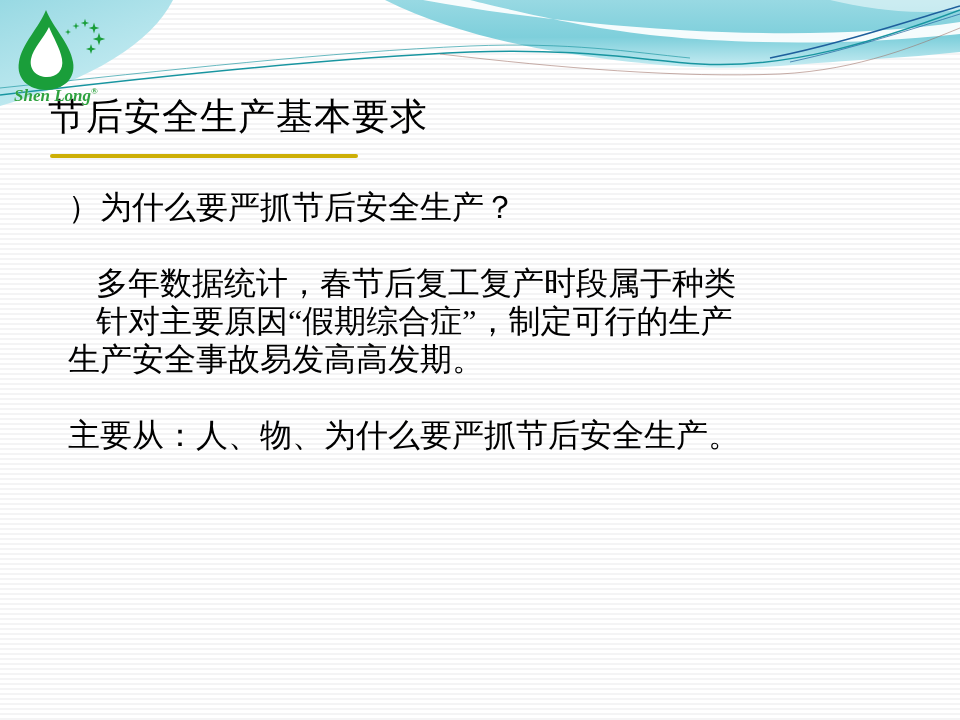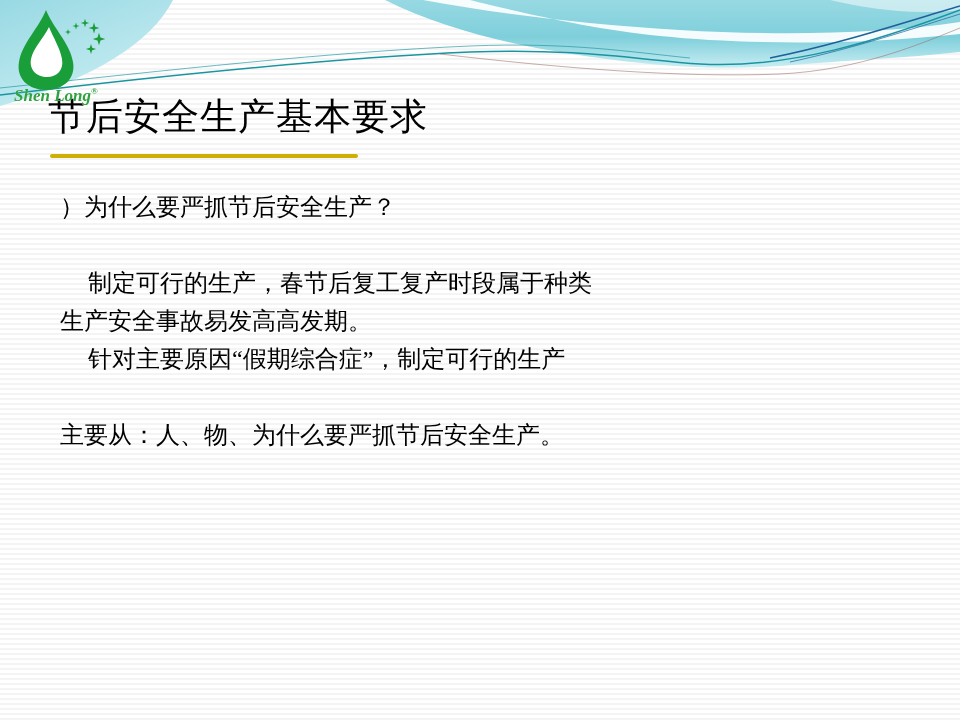--- a/index.html
+++ b/index.html
@@ -29,21 +29,21 @@
   .page-title{
     position:absolute;left:48px;top:92px;z-index:2;
     font-size:37px;color:var(--text-color);letter-spacing:1px;white-space:nowrap;
   }
   .title-underline{
     position:absolute;left:50px;top:154px;width:308px;height:4px;z-index:2;
     background:var(--title-underline);border-radius:2px;
   }
   .body-text{position:absolute;left:60px;top:188px;width:860px;z-index:2;color:var(--text-color);}
   .body-line{
-    font-size:24px;line-height:38px;min-height:38px;white-space:nowrap;
+    font-size:32px;line-height:38px;min-height:38px;white-space:nowrap;margin-left:8px;
   }
   .body-line.indented{padding-left:28px;}
 </style>
 </head>
 <body>
 
 <div class="slide">
 
   <svg class="header-wave" viewBox="0 0 960 175" preserveAspectRatio="none">
     <defs>
@@ -94,20 +94,20 @@
       <span>Shen Long</span><sup>®</sup>
     </div>
   </div>
 
   <div class="page-title">节后安全生产基本要求</div>
   <div class="title-underline"></div>
 
   <div class="body-text">
     <div class="body-line">）为什么要严抓节后安全生产？</div>
     <div class="body-line"></div>
-    <div class="body-line indented">制定可行的生产，春节后复工复产时段属于种类</div>
+    <div class="body-line indented">多年数据统计，春节后复工复产时段属于种类</div>
+    <div class="body-line indented">针对主要原因“假期综合症”，制定可行的生产</div>
     <div class="body-line">生产安全事故易发高高发期。</div>
-    <div class="body-line indented">针对主要原因“假期综合症”，制定可行的生产</div>
     <div class="body-line"></div>
     <div class="body-line">主要从：人、物、为什么要严抓节后安全生产。</div>
   </div>
 
 </div>
 
 </body></html>

